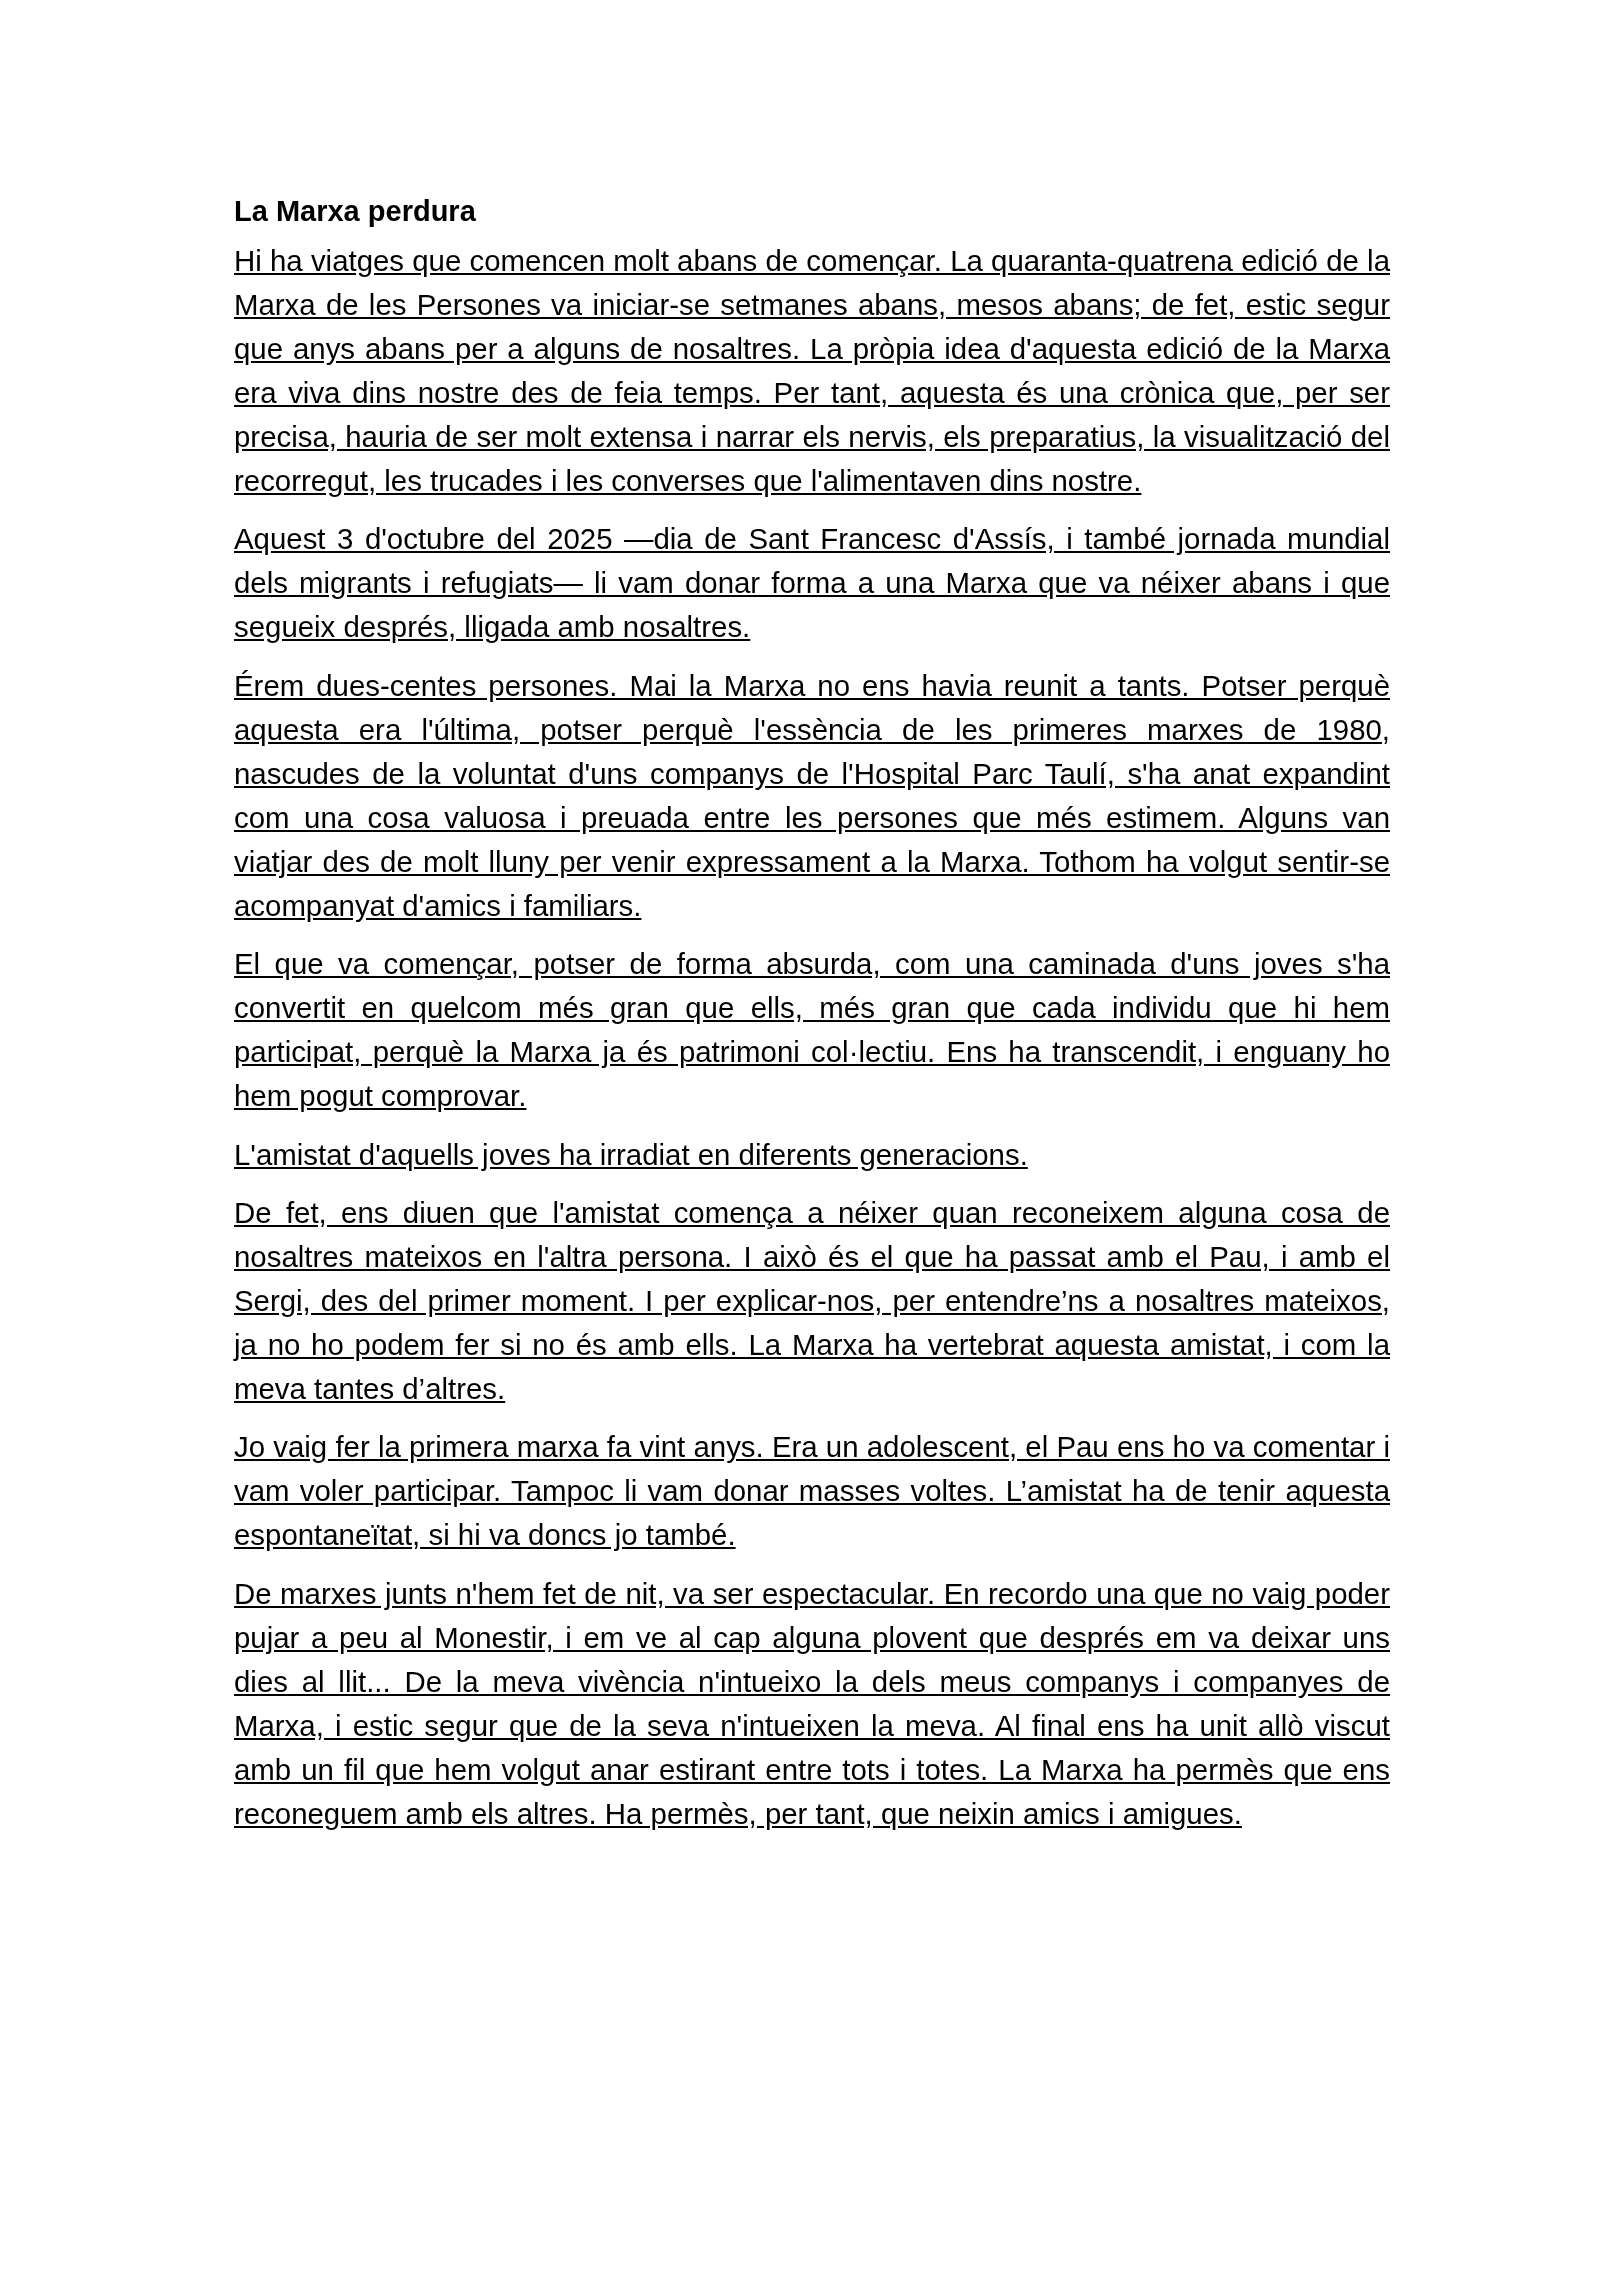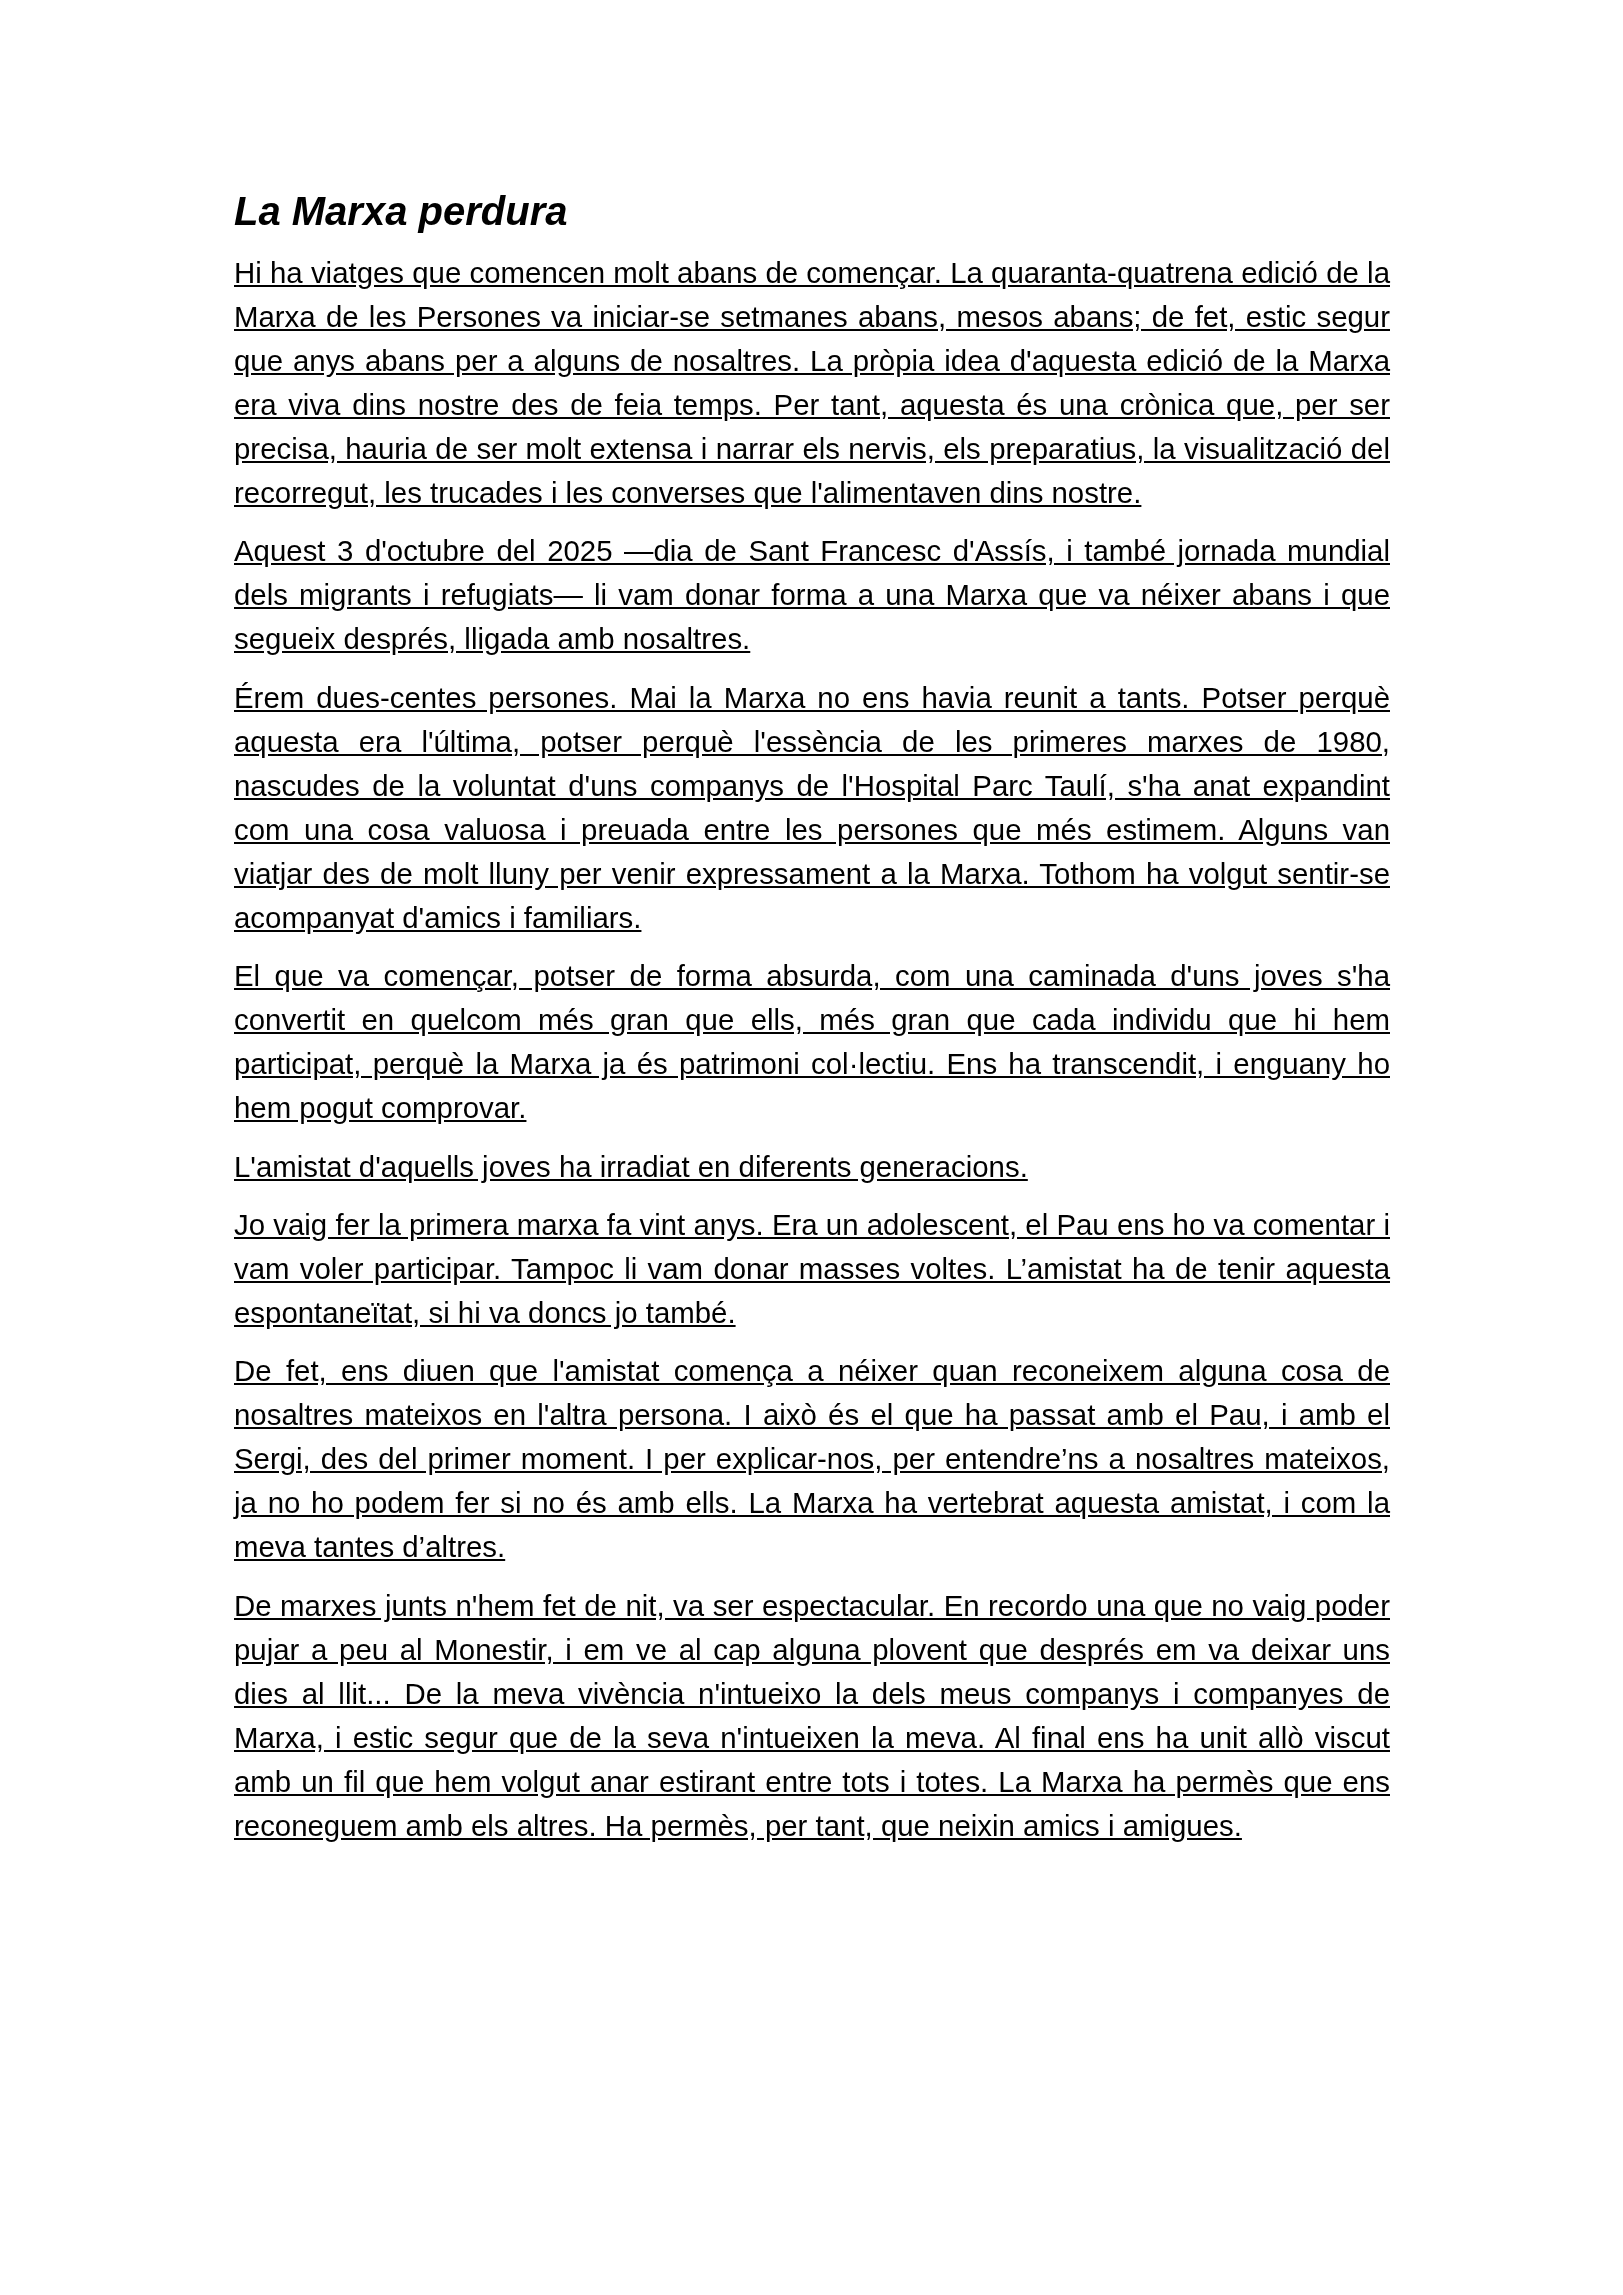--- a/index.html
+++ b/index.html
@@ -18,39 +18,38 @@
     left: 234px;
     top: 190px;
     width: 1156px;
     font-family: "Liberation Sans", sans-serif;
     color: #000000;
     font-size: 29.4px;
     line-height: 44px;
   }
   .title {
     font-weight: bold;
-    font-size: 40px;
+    font-size: 29px;
     line-height: 43px;
-    margin: 0 0 18px 0;
-    font-style: italic;
+    margin: 0 0 6px 0;
   }
   .para {
     margin: 0 0 14.4px 0;
     text-align: justify;
     text-align-last: left;
     text-decoration: underline;
   }
 </style>
 </head>
 <body>
 
 <div class="page">
   <div class="title">La Marxa perdura</div>
   <p class="para">Hi ha viatges que comencen molt abans de començar. La quaranta-quatrena edició de la Marxa de les Persones va iniciar-se setmanes abans, mesos abans; de fet, estic segur que anys abans per a alguns de nosaltres. La pròpia idea d'aquesta edició de la Marxa era viva dins nostre des de feia temps. Per tant, aquesta és una crònica que, per ser precisa, hauria de ser molt extensa i narrar els nervis, els preparatius, la visualització del recorregut, les trucades i les converses que l'alimentaven dins nostre.</p>
   <p class="para">Aquest 3 d'octubre del 2025 —dia de Sant Francesc d'Assís, i també jornada mundial dels migrants i refugiats— li vam donar forma a una Marxa que va néixer abans i que segueix després, lligada amb nosaltres.</p>
   <p class="para">Érem dues-centes persones. Mai la Marxa no ens havia reunit a tants. Potser perquè aquesta era l'última, potser perquè l'essència de les primeres marxes de 1980, nascudes de la voluntat d'uns companys de l'Hospital Parc Taulí, s'ha anat expandint com una cosa valuosa i preuada entre les persones que més estimem. Alguns van viatjar des de molt lluny per venir expressament a la Marxa. Tothom ha volgut sentir-se acompanyat d'amics i familiars.</p>
   <p class="para">El que va començar, potser de forma absurda, com una caminada d'uns joves s'ha convertit en quelcom més gran que ells, més gran que cada individu que hi hem participat, perquè la Marxa ja és patrimoni col·lectiu. Ens ha transcendit, i enguany ho hem pogut comprovar.</p>
   <p class="para">L'amistat d'aquells joves ha irradiat en diferents generacions.</p>
+  <p class="para">De fet, ens diuen que l'amistat comença a néixer quan reconeixem alguna cosa de nosaltres mateixos en l'altra persona. I això és el que ha passat amb el Pau, i amb el Sergi, des del primer moment. I per explicar-nos, per entendre’ns a nosaltres mateixos, ja no ho podem fer si no és amb ells. La Marxa ha vertebrat aquesta amistat, i com la meva tantes d’altres.</p>
   <p class="para">Jo vaig fer la primera marxa fa vint anys. Era un adolescent, el Pau ens ho va comentar i vam voler participar. Tampoc li vam donar masses voltes. L’amistat ha de tenir aquesta espontaneïtat, si hi va doncs jo també.</p>
-  <p class="para">De fet, ens diuen que l'amistat comença a néixer quan reconeixem alguna cosa de nosaltres mateixos en l'altra persona. I això és el que ha passat amb el Pau, i amb el Sergi, des del primer moment. I per explicar-nos, per entendre’ns a nosaltres mateixos, ja no ho podem fer si no és amb ells. La Marxa ha vertebrat aquesta amistat, i com la meva tantes d’altres.</p>
   <p class="para">De marxes junts n'hem fet de nit, va ser espectacular. En recordo una que no vaig poder pujar a peu al Monestir, i em ve al cap alguna plovent que després em va deixar uns dies al llit... De la meva vivència n'intueixo la dels meus companys i companyes de Marxa, i estic segur que de la seva n'intueixen la meva. Al final ens ha unit allò viscut amb un fil que hem volgut anar estirant entre tots i totes. La Marxa ha permès que ens reconeguem amb els altres. Ha permès, per tant, que neixin amics i amigues.</p>
 </div>
 
 
 </body></html>

